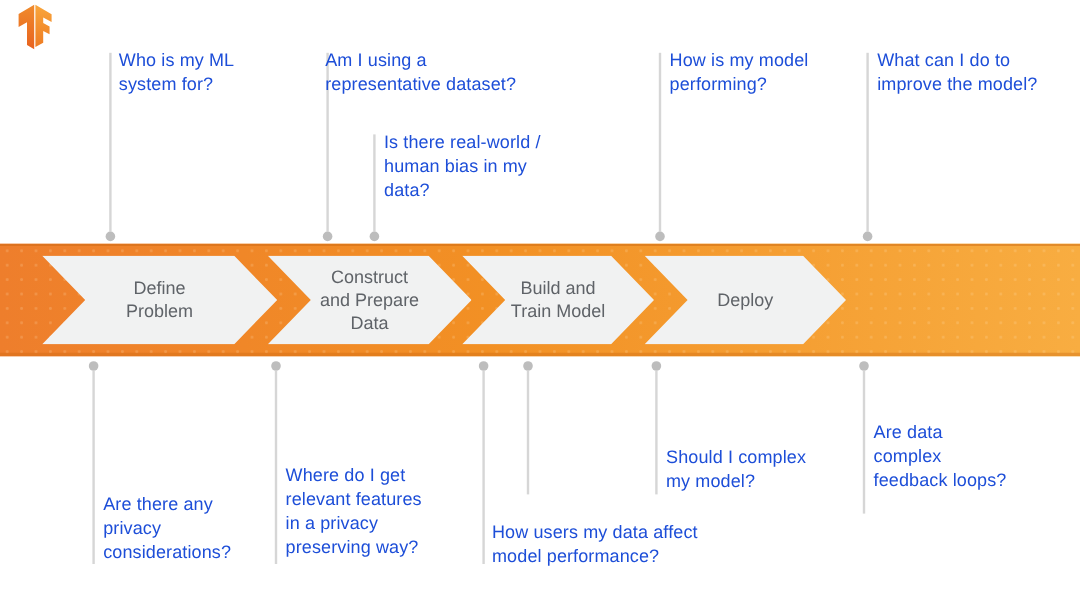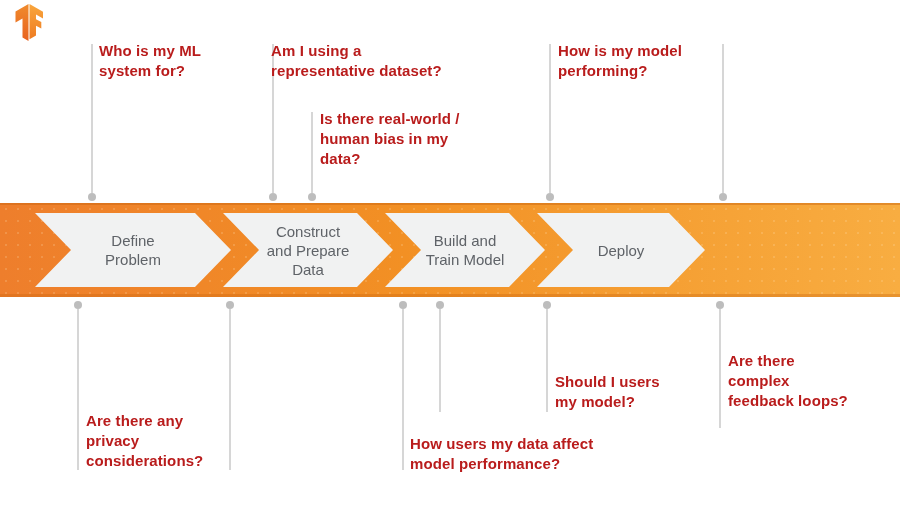--- a/index.html
+++ b/index.html
@@ -4,22 +4,22 @@
 <style>
   html,body{margin:0;padding:0;background:#fff;}
   .stage{
     position:relative;width:900px;height:506px;overflow:hidden;background:#ffffff;
     font-family:"Liberation Sans","DejaVu Sans",sans-serif;
   }
   
   .logo{position:absolute;left:9px;top:3px;width:40px;height:40px;}
   
   .q{
-    position:absolute;font-size:15px;line-height:20px;font-weight:700;
-    color:#b91c1c;white-space:pre-line;letter-spacing:.1px;
+    position:absolute;font-size:15px;line-height:20px;font-weight:400;
+    color:#1d4ed8;white-space:pre-line;letter-spacing:.1px;
   }
   .q-t1{left:99px;top:41px;}
   .q-t2{left:271px;top:41px;}
   .q-t3{left:320px;top:109px;}
   .q-t4{left:558px;top:41px;}
   .q-t5{left:731px;top:41px;}
   .q-b1{left:86px;top:411px;}
   .q-b2{left:238px;top:387px;}
   .q-b3{left:410px;top:434px;}
   .q-b4{left:448px;top:351px;}
@@ -108,20 +108,22 @@
 
   <div class="q q-t1">Who is my ML
 system for?</div>
   <div class="q q-t2">Am I using a
 representative dataset?</div>
   <div class="q q-t3">Is there real-world /
 human bias in my
 data?</div>
   <div class="q q-t4">How is my model
 performing?</div>
+  <div class="q q-t5">What can I do to
+improve the model?</div>
 
   <div class="band">
     <div class="chev c1">
       <span>Define
 Problem</span>
     </div>
     <div class="chev c2">
       <span>Construct
 and Prepare
 Data</span>
@@ -144,21 +146,25 @@
   <div class="vline l-b1"></div>
   <div class="vline l-b2"></div>
   <div class="vline l-b3"></div>
   <div class="vline l-b4"></div>
   <div class="vline l-b5"></div>
   <div class="vline l-b6"></div>
 
   <div class="q q-b1">Are there any
 privacy
 considerations?</div>
+  <div class="q q-b2">Where do I get
+relevant features
+in a privacy
+preserving way?</div>
   <div class="q q-b3">How users my data affect
 model performance?</div>
-  <div class="q q-b5">Should I users
+  <div class="q q-b5">Should I complex
 my model?</div>
-  <div class="q q-b6">Are there
+  <div class="q q-b6">Are data
 complex
 feedback loops?</div>
 
 </div>
 
 </body></html>

